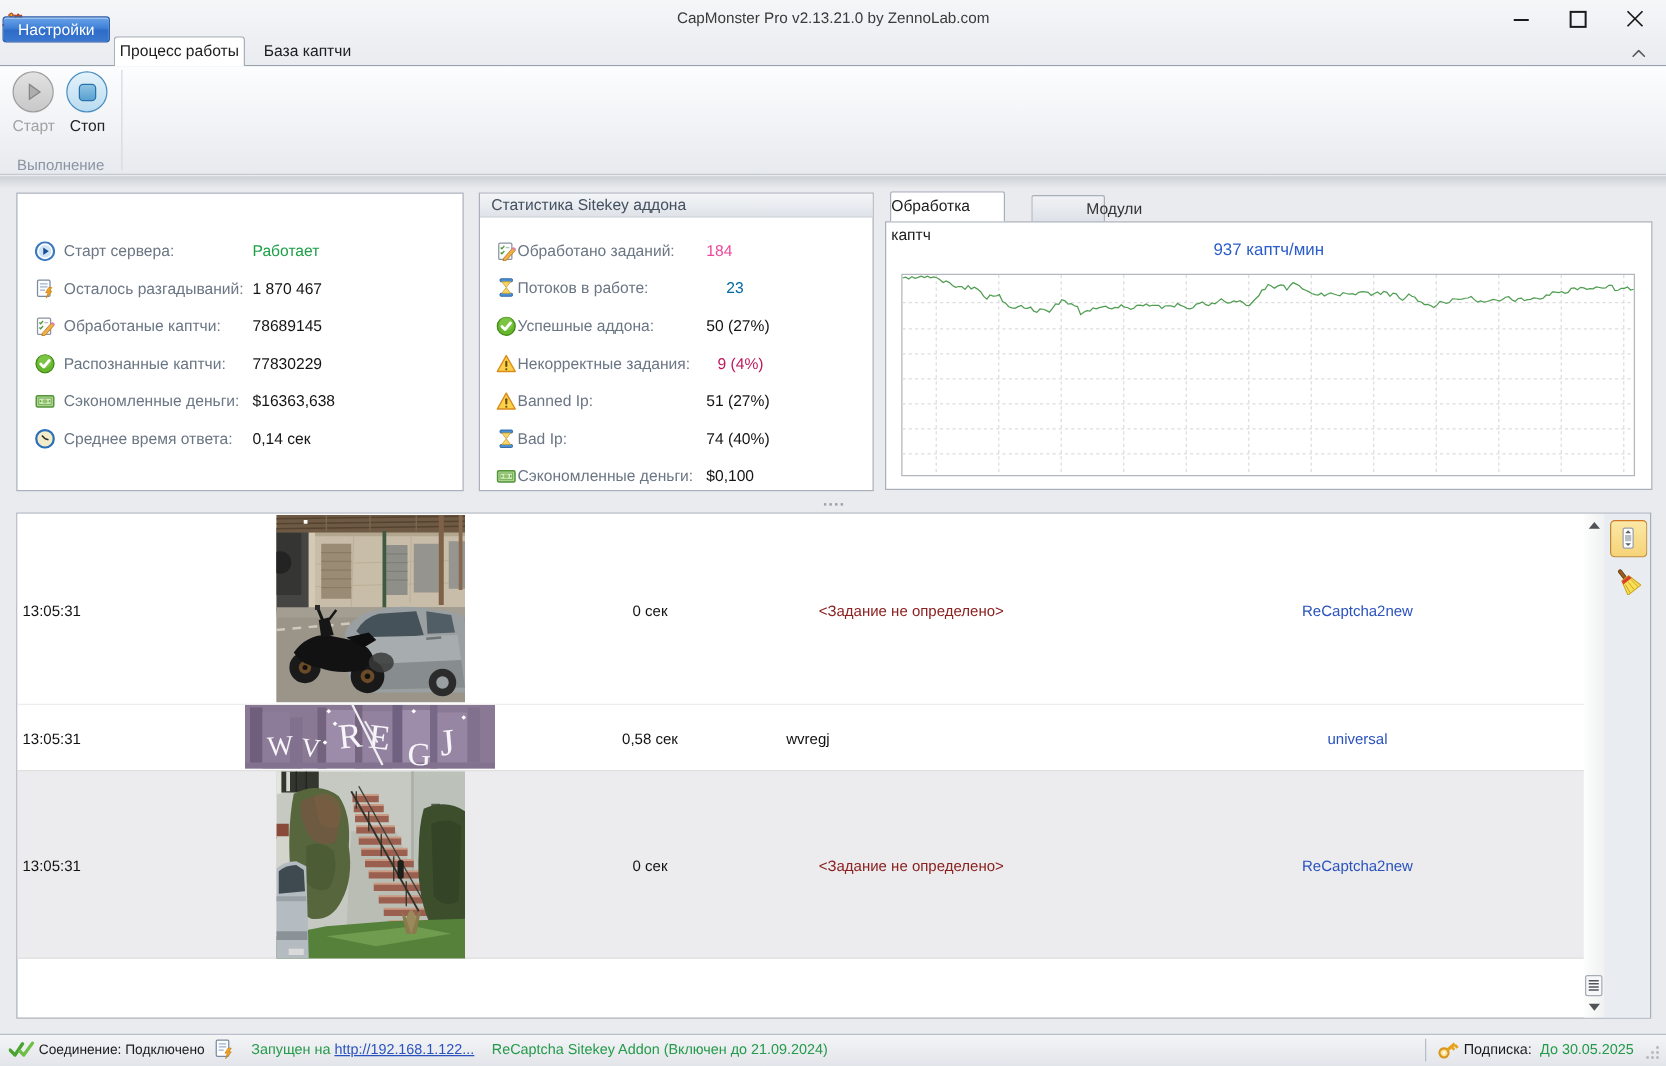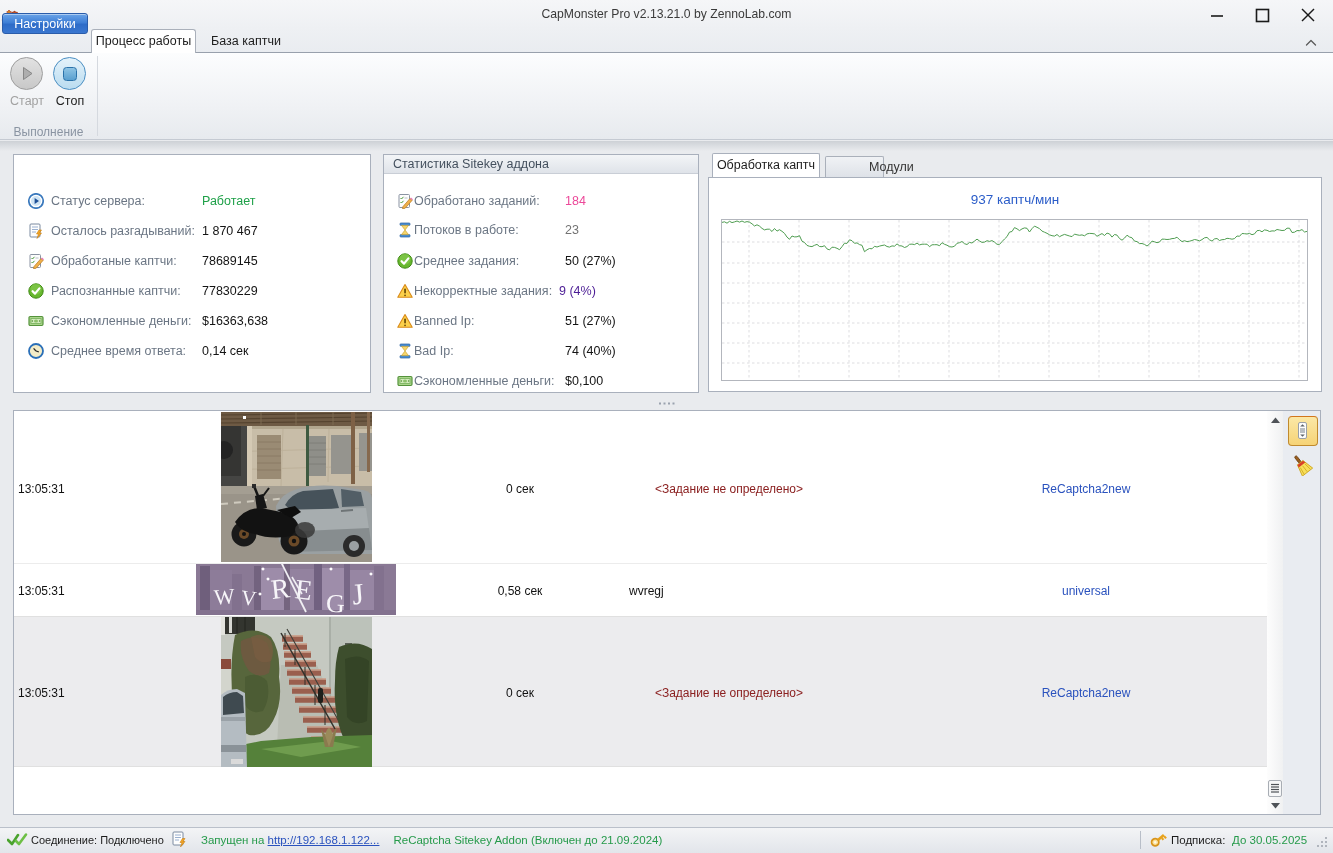--- a/index.html
+++ b/index.html
@@ -34,22 +34,22 @@
 .panel { background:#fff; border:1px solid #a9b0bc; }
 .phead { position:absolute; left:0; top:0; right:0; height:19px; background:linear-gradient(#f3f5f7,#dfe3e9);
   border-bottom:1px solid #c9ced6; font-size:12.5px; color:#44505e; line-height:19px; padding-left:9px; }
 #panel1 { left:13px; top:154px; width:358px; height:239px; }
 #panel2 { left:383px; top:154px; width:316px; height:239px; }
 .prow { position:absolute; height:16px; }
 .prow svg { position:absolute; left:0; top:0; }
 .plabel { position:absolute; left:23px; top:1px; font-size:12.5px; color:#6b7684; white-space:nowrap; }
 .pval { position:absolute; top:1px; font-size:12.5px; color:#141414; white-space:nowrap; }
 
-#tabCap { left:712px; top:153px; width:108px; height:24px; background:#fff; border:1px solid #a9b0bc; border-bottom:none;
-  border-radius:2px 2px 0 0; font-size:12.5px; color:#1d1d1d; text-align:center; line-height:23px; z-index:3; }
+#tabCap { left:712px; top:153px; width:92px; height:24px; background:#fff; border:1px solid #a9b0bc; border-bottom:none;
+  border-radius:2px 2px 0 0; font-size:12.5px; color:#1d1d1d; line-height:23px; z-index:3; }
 #tabMod { left:825px; top:156px; width:59px; height:22px; background:linear-gradient(#f0f2f5,#dde1e7); border:1px solid #aab0ba; border-bottom:none;
   border-radius:2px 2px 0 0; font-size:12.5px; color:#333; text-align:center; line-height:21px;padding-left:43px; }
 #panel3 { left:708px; top:177px; width:614px; height:215px; background:#fff; border:1px solid #a9b0bc; z-index:2; }
 #chartTitle { left:708px; top:192px; width:614px; text-align:center; font-size:13.5px; color:#2b5dc9; z-index:4; }
 #chartBox { left:721px; top:219px; width:587px; height:162px; border:1px solid #b3b6bd; background:#fff; z-index:4; }
 
 #splitter { left:659px; top:402px; width:16px; height:3px; }
 
 #logbox { left:13px; top:410px; width:1308px; height:405px; background:#fff; border:1px solid #a9b0bc; }
 #loggutter { left:1283px; top:411px; width:37px; height:403px; background:#e9ecf1; }
@@ -174,21 +174,21 @@
 <div class="abs" style="left:63px;top:67px;width:14px;height:14px;border:1.5px solid #2a72aa;border-radius:3.5px;background:linear-gradient(#8ec4e4,#5aa0d0)"></div>
 <div class="abs" id="lblStart">Старт</div>
 <div class="abs" id="lblStop">Стоп</div>
 <div class="abs" id="lblGroup">Выполнение</div>
 
 <div class="abs panel" id="panel1">
   <div class="prow" style="left:0;top:38px;width:100%">
       <svg style="left:14px" width="16" height="16" viewBox="0 0 16 16">
         <use href="#iplay"></use>
       </svg>
-      <div class="plabel" style="left:37px">Статус сервера:</div>
+      <div class="plabel" style="left:37px">Старт сервера:</div>
       <div class="pval" style="left:188px;color:#1ea048">Работает</div>
     </div>
 <div class="prow" style="left:0;top:68px;width:100%">
       <svg style="left:14px" width="16" height="16" viewBox="0 0 16 16">
         <use href="#idocz"></use>
       </svg>
       <div class="plabel" style="left:37px">Осталось разгадываний:</div>
       <div class="pval" style="left:188px;color:#141414">1 870 467</div>
     </div>
 <div class="prow" style="left:0;top:98px;width:100%">
@@ -227,35 +227,35 @@
         <use href="#idocp"></use>
       </svg>
       <div class="plabel" style="left:30px">Обработано заданий:</div>
       <div class="pval" style="left:181px;color:#ec4899">184</div>
     </div>
 <div class="prow" style="left:0;top:67px;width:100%">
       <svg style="left:13px" width="16" height="16" viewBox="0 0 16 16">
         <use href="#ihour"></use>
       </svg>
       <div class="plabel" style="left:30px">Потоков в работе:</div>
-      <div class="pval" style="left:181px;color:#737373">23</div>
+      <div class="pval" style="left:197px;color:#0369a1">23</div>
     </div>
 <div class="prow" style="left:0;top:98px;width:100%">
       <svg style="left:13px" width="16" height="16" viewBox="0 0 16 16">
         <use href="#icheck"></use>
       </svg>
-      <div class="plabel" style="left:30px">Среднее задания:</div>
+      <div class="plabel" style="left:30px">Успешные аддона:</div>
       <div class="pval" style="left:181px;color:#141414">50 (27%)</div>
     </div>
 <div class="prow" style="left:0;top:128px;width:100%">
       <svg style="left:13px" width="16" height="16" viewBox="0 0 16 16">
         <use href="#iwarn"></use>
       </svg>
       <div class="plabel" style="left:30px">Некорректные задания:</div>
-      <div class="pval" style="left:175px;color:#4c1d95">9 (4%)</div>
+      <div class="pval" style="left:190px;color:#be185d">9 (4%)</div>
     </div>
 <div class="prow" style="left:0;top:158px;width:100%">
       <svg style="left:13px" width="16" height="16" viewBox="0 0 16 16">
         <use href="#iwarn"></use>
       </svg>
       <div class="plabel" style="left:30px">Banned Ip:</div>
       <div class="pval" style="left:181px;color:#141414">51 (27%)</div>
     </div>
 <div class="prow" style="left:0;top:188px;width:100%">
       <svg style="left:13px" width="16" height="16" viewBox="0 0 16 16">

